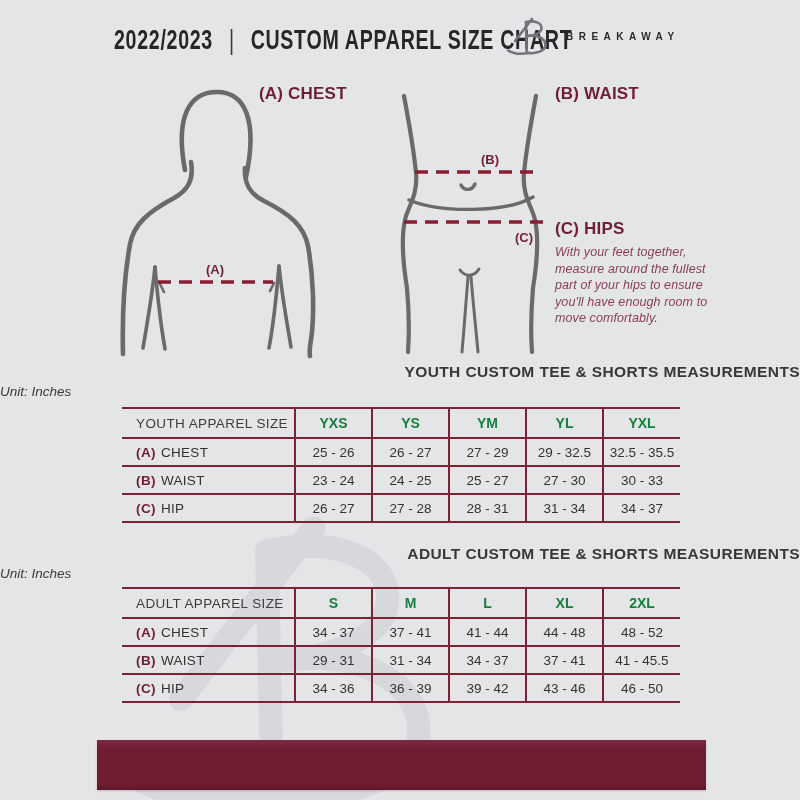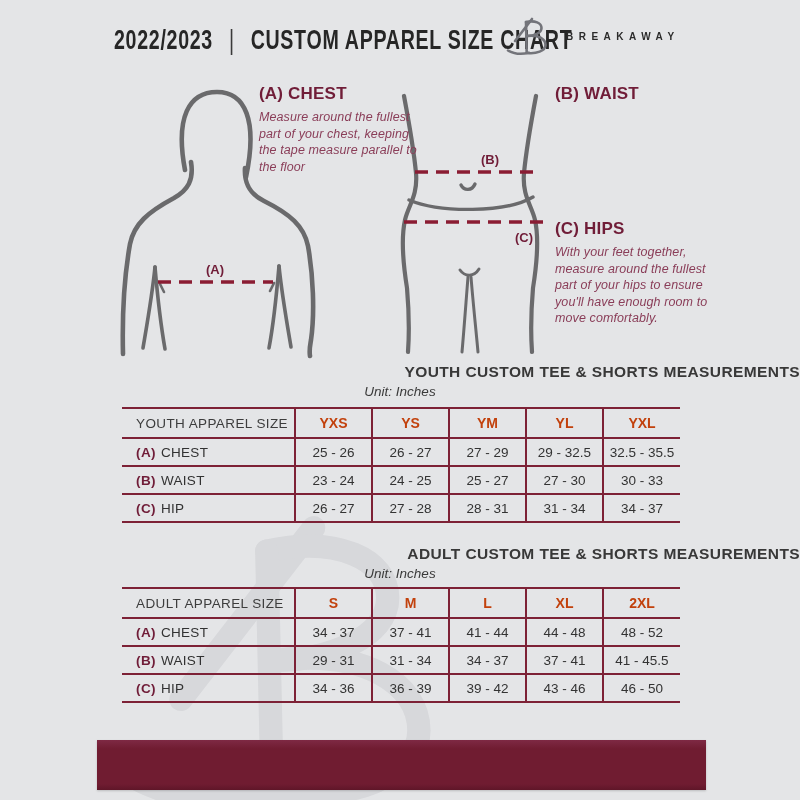--- a/index.html
+++ b/index.html
@@ -42,21 +42,21 @@
   #hips-heading{left:555px;top:219px;}
   #hips-body{left:555px;top:244px;width:172px;}
   
   .figure-svg{position:absolute;}
   #torso-svg{left:118px;top:82px;}
   #hips-svg{left:388px;top:88px;}
   svg text.marker{font-family:"Liberation Sans",sans-serif;font-weight:700;font-size:13px;fill:var(--accent);}
   
   .section-title{position:absolute;left:0;width:800px;text-align:right;
     font-size:15.5px;font-weight:700;color:#383838;letter-spacing:0.4px;}
-  .section-unit{position:absolute;left:0;width:800px;text-align:center;
+  .section-unit{position:absolute;left:0;width:800px;text-align:left;
     font-size:13.5px;font-style:italic;color:#3a3a3a;}
   #youth-title{top:363px;}
   #youth-unit{top:384px;}
   #adult-title{top:545px;}
   #adult-unit{top:566px;}
   
   .size-table{
     position:absolute;left:122px;width:558px;border-collapse:collapse;table-layout:fixed;
     z-index:1;font-size:13.5px;color:var(--table-text);
   }
@@ -64,21 +64,21 @@
   #adult-table{top:587px;}
   .size-table col.c0{width:173px;}
   .size-table col.cn{width:77px;}
   .size-table th,.size-table td{
     border-top:2px solid var(--line);padding:0;text-align:center;vertical-align:middle;
   }
   .size-table tbody tr:last-child th,.size-table tbody tr:last-child td{border-bottom:2px solid var(--line);}
   .size-table th+th,.size-table td+td{border-left:2px solid var(--line);}
   .size-table thead tr{height:30px;}
   .size-table tbody tr{height:28px;}
-  .size-table thead th{font-weight:700;font-size:14px;color:#c2410c;}
+  .size-table thead th{font-weight:700;font-size:14px;color:#15803d;}
   .size-table th.label-col,.size-table td.label-col{
     text-align:left;padding-left:14px;font-weight:400;letter-spacing:0.4px;color:#3d3d3d;
   }
   .size-table thead th.label-col{font-size:13.5px;font-weight:400;}
   .row-prefix{font-weight:700;color:var(--accent);margin-right:5px;}
   .row-label{color:#323232;letter-spacing:0.3px;}
   
   #watermark{position:absolute;left:103px;top:512px;z-index:0;opacity:0.9;}
   .footer-bar{
     position:absolute;left:97px;top:740px;width:609px;height:50px;z-index:2;
@@ -151,21 +151,20 @@
     <path d="M 83 189 C 85 214 88 242 90 264" stroke-width="3"></path>
 
     <path d="M 27 84 L 145 84" stroke="#8a1c33" stroke-width="3.6" stroke-dasharray="13 8" stroke-linecap="butt"></path>
 
     <path d="M 16 134 L 158 134" stroke="#8a1c33" stroke-width="3.6" stroke-dasharray="13 8" stroke-linecap="butt"></path>
     <text class="marker" x="93" y="76" stroke="none">(B)</text>
     <text class="marker" x="127" y="154" stroke="none">(C)</text>
   </svg>
 
   <div id="chest-heading" class="guide-heading">(A) CHEST</div>
-  <div id="chest-body" class="guide-body">Measure around the fullest part of your chest, keeping the tape measure parallel to the floor</div>
 
   <div id="waist-heading" class="guide-heading">(B) WAIST</div>
 
   <div id="hips-heading" class="guide-heading">(C) HIPS</div>
   <div id="hips-body" class="guide-body">With your feet together, measure around the fullest part of your hips to ensure you'll have enough room to move comfortably.</div>
 
   <svg id="watermark" width="390" height="328" viewBox="0 0 50 42">
     <use href="#bmark" fill="none" stroke="#d6d7da" stroke-width="3" stroke-linecap="round"></use>
   </svg>
 

